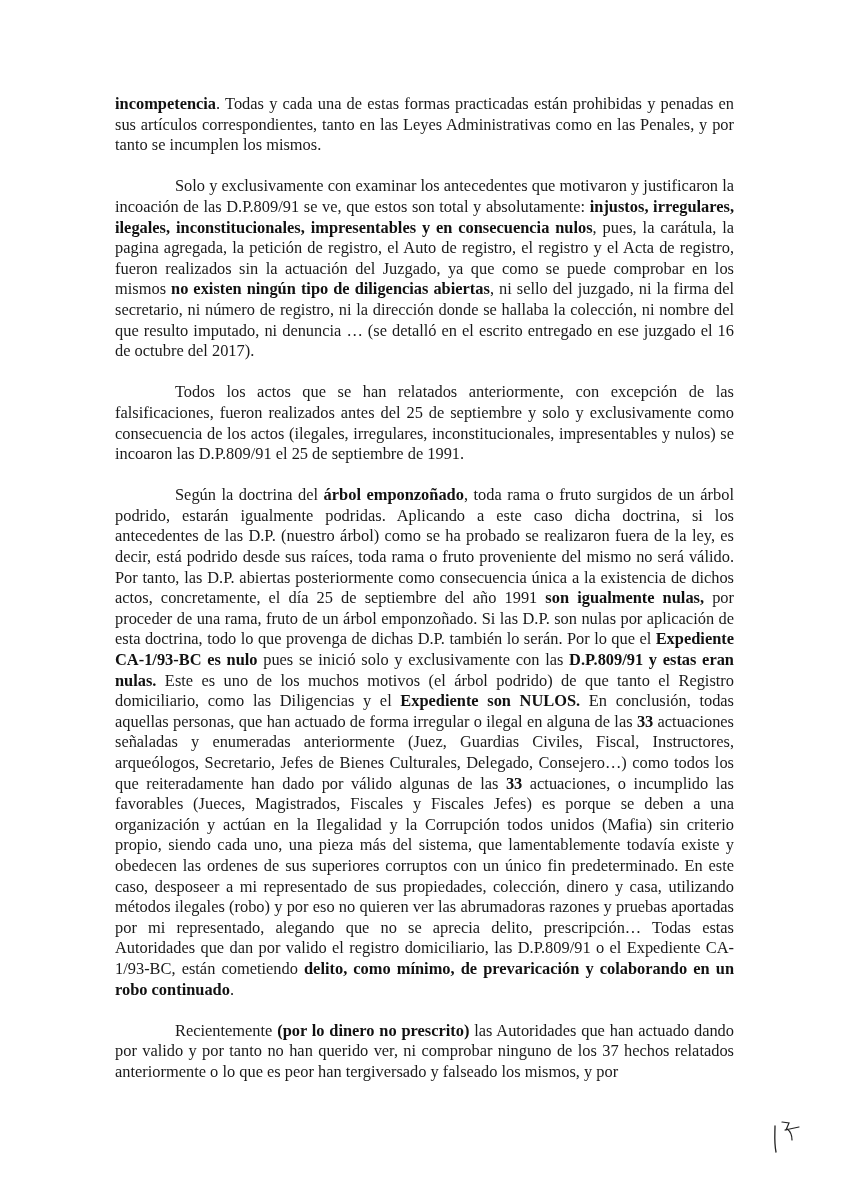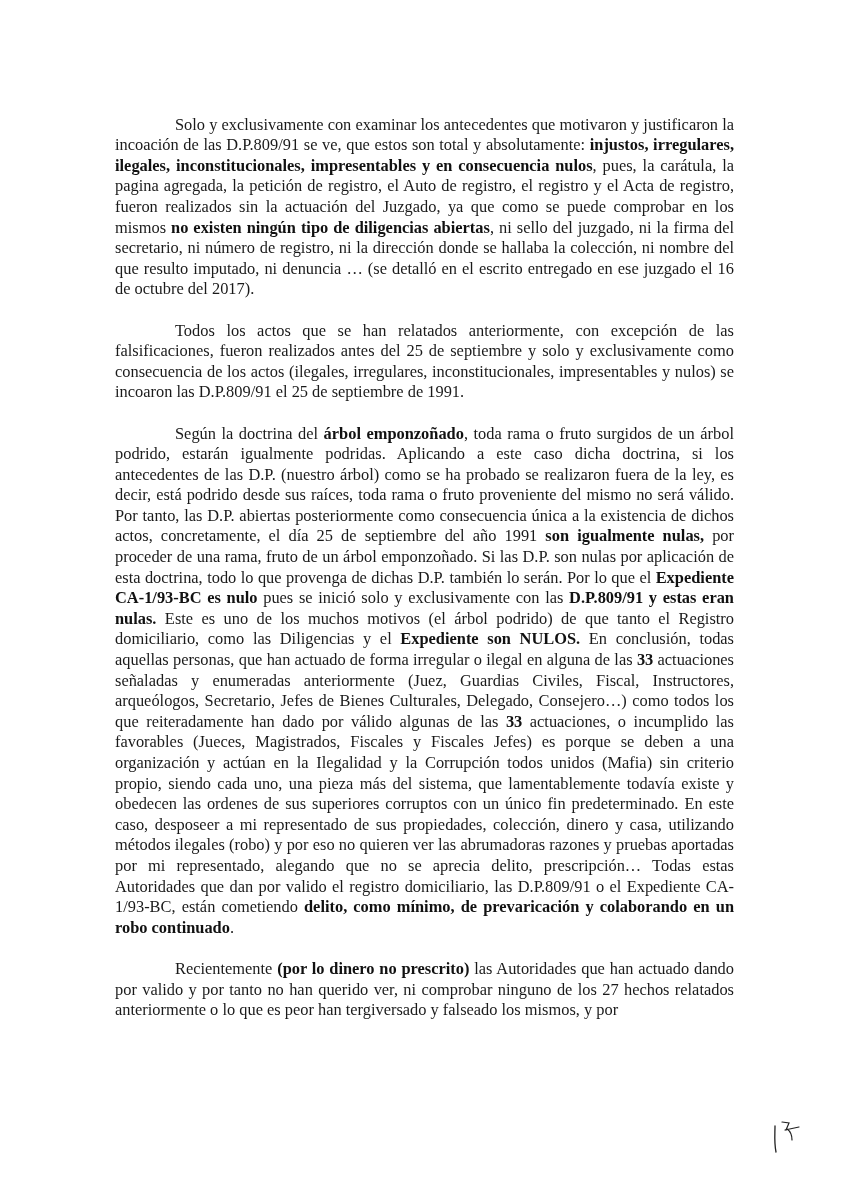--- a/index.html
+++ b/index.html
@@ -44,39 +44,42 @@
       top: 1118px;
       width: 40px;
       height: 40px;
     }
   </style>
 </head>
 <body>
 
 <div class="page">
 
+  <p class="para">
+    <b>incompetencia</b><span>. Todas y cada una de estas formas practicadas están prohibidas y penadas en sus artículos correspondientes, tanto en las Leyes Administrativas como en las Penales, y por tanto se incumplen los mismos.</span>
+  </p>
   <div class="gap"></div>
 
   <p class="para indent">
     <span>Solo y exclusivamente con examinar los antecedentes que motivaron y justificaron la incoación de las D.P.809/91 se ve, que estos son total y absolutamente: </span><b>injustos, irregulares, ilegales, inconstitucionales, impresentables y en consecuencia nulos</b><span>, pues, la carátula, la pagina agregada, la petición de registro, el Auto de registro, el registro y el Acta de registro, fueron realizados sin la actuación del Juzgado, ya que como se puede comprobar en los mismos </span><b>no existen ningún tipo de diligencias abiertas</b><span>, ni sello del juzgado, ni la firma del secretario, ni número de registro, ni la dirección donde se hallaba la colección, ni nombre del que resulto imputado, ni denuncia … (se detalló en el escrito entregado en ese juzgado el 16 de octubre del 2017).</span>
   </p>
   <div class="gap"></div>
 
   <p class="para indent">
     <span>Todos los actos que se han relatados anteriormente, con excepción de las falsificaciones, fueron realizados antes del 25 de septiembre y solo y exclusivamente como consecuencia de los actos (ilegales, irregulares, inconstitucionales, impresentables y nulos) se incoaron las D.P.809/91 el 25 de septiembre de 1991.</span>
   </p>
   <div class="gap"></div>
 
   <p class="para indent">
     <span>Según la doctrina del </span><b>árbol emponzoñado</b><span>, toda rama o fruto surgidos de un árbol podrido, estarán igualmente podridas. Aplicando a este caso dicha doctrina, si los antecedentes de las D.P. (nuestro árbol) como se ha probado se realizaron fuera de la ley, es decir, está podrido desde sus raíces, toda rama o fruto proveniente del mismo no será válido. Por tanto, las D.P. abiertas posteriormente como consecuencia única a la existencia de dichos actos, concretamente, el día 25 de septiembre del año 1991 </span><b>son igualmente nulas,</b><span> por proceder de una rama, fruto de un árbol emponzoñado. Si las D.P. son nulas por aplicación de esta doctrina, todo lo que provenga de dichas D.P. también lo serán. Por lo que el </span><b>Expediente CA-1/93-BC es nulo</b><span> pues se inició solo y exclusivamente con las </span><b>D.P.809/91 y estas eran nulas.</b><span> Este es uno de los muchos motivos (el árbol podrido) de que tanto el Registro domiciliario, como las Diligencias y el </span><b>Expediente son NULOS.</b><span> En conclusión, todas aquellas personas, que han actuado de forma irregular o ilegal en alguna de las </span><b>33</b><span> actuaciones señaladas y enumeradas anteriormente (Juez, Guardias Civiles, Fiscal, Instructores, arqueólogos, Secretario, Jefes de Bienes Culturales, Delegado, Consejero…) como todos los que reiteradamente han dado por válido algunas de las </span><b>33</b><span> actuaciones, o incumplido las favorables (Jueces, Magistrados, Fiscales y Fiscales Jefes) es porque se deben a una organización y actúan en la Ilegalidad y la Corrupción todos unidos (Mafia) sin criterio propio, siendo cada uno, una pieza más del sistema, que lamentablemente todavía existe y obedecen las ordenes de sus superiores corruptos con un único fin predeterminado. En este caso, desposeer a mi representado de sus propiedades, colección, dinero y casa, utilizando métodos ilegales (robo) y por eso no quieren ver las abrumadoras razones y pruebas aportadas por mi representado, alegando que no se aprecia delito, prescripción… Todas estas Autoridades que dan por valido el registro domiciliario, las D.P.809/91 o el Expediente CA-1/93-BC, están cometiendo </span><b>delito, como mínimo, de prevaricación y colaborando en un robo continuado</b><span>.</span>
   </p>
   <div class="gap"></div>
 
   <p class="para indent">
-    <span>Recientemente </span><b>(por lo dinero no prescrito)</b><span> las Autoridades que han actuado dando por valido y por tanto no han querido ver, ni comprobar ninguno de los 27 hechos relatados anteriormente o lo que es peor han tergiversado y falseado los mismos, y por</span>
+    <span>Recientemente </span><b>(por lo dinero no prescrito)</b><span> las Autoridades que han actuado dando por valido y por tanto no han querido ver, ni comprobar ninguno de los 37 hechos relatados anteriormente o lo que es peor han tergiversado y falseado los mismos, y por</span>
   </p>
 </div>
 
 <div class="page-num" title="17">
   <svg width="40" height="40" viewBox="0 0 40 40">
     <path d="M3 8 C3 16, 2 24, 4 34" stroke="#222" stroke-width="1.3" fill="none" stroke-linecap="round"></path>
     <path d="M10 4 L17 5 L14 12" stroke="#222" stroke-width="1.2" fill="none" stroke-linecap="round"></path>
     <path d="M13 12 L27 9" stroke="#222" stroke-width="1.2" fill="none" stroke-linecap="round"></path>
     <path d="M15 11 C18 13, 20 16, 20 22" stroke="#222" stroke-width="1.2" fill="none" stroke-linecap="round"></path>
   </svg>

